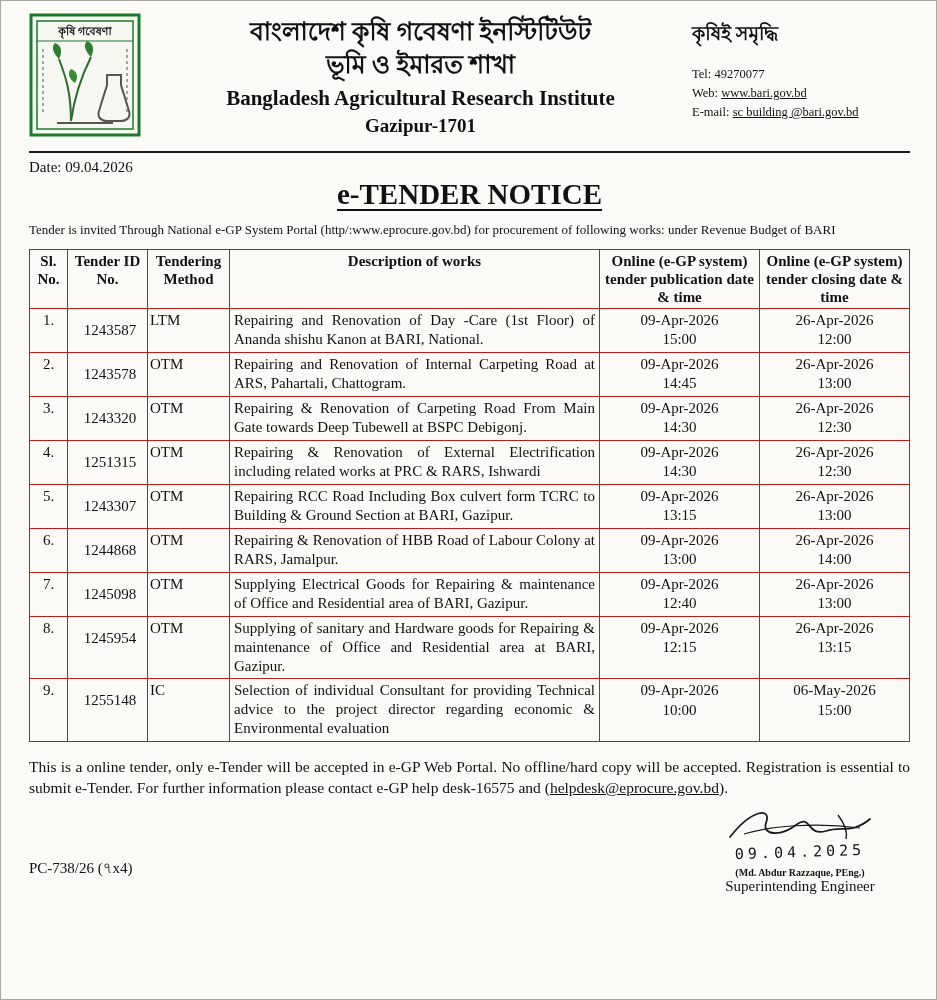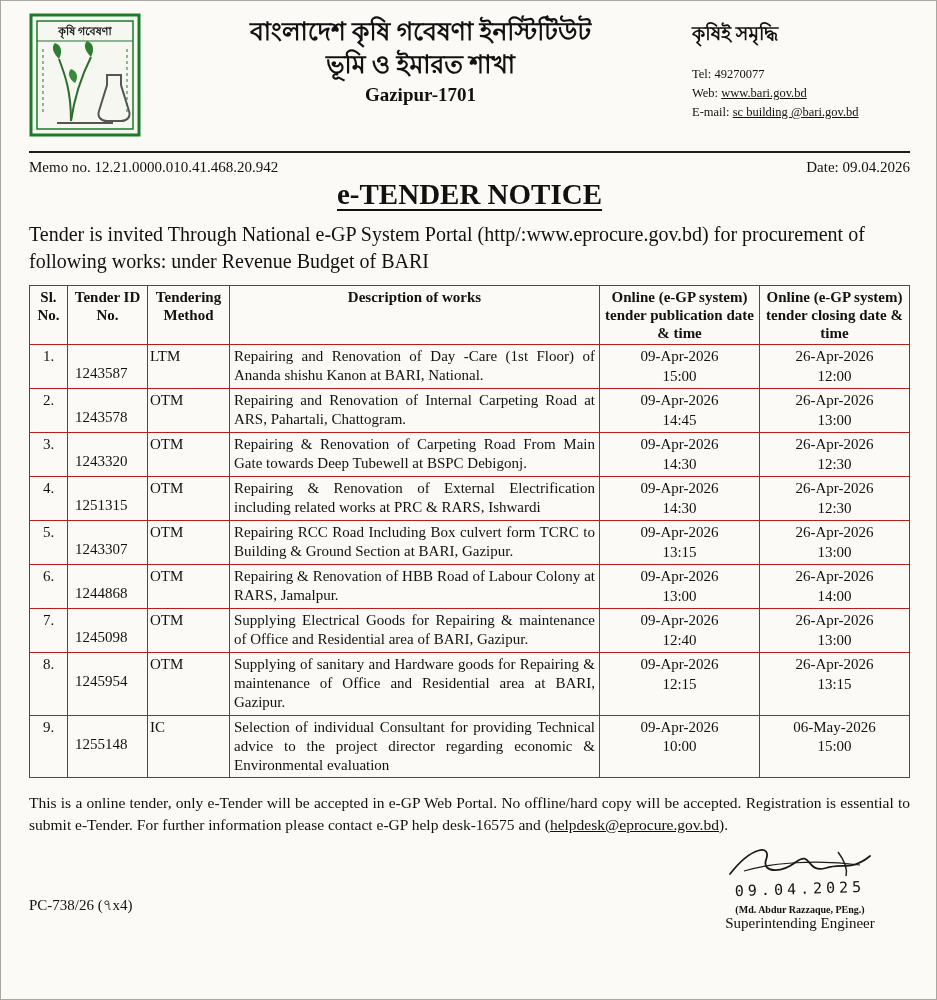--- a/index.html
+++ b/index.html
@@ -20,27 +20,27 @@
   .head-right { flex:0 0 218px; padding-top:10px; }
   .slogan { font-size:19px; font-weight:bold; margin-bottom:14px; }
   .contact-line { font-size:12.5px; line-height:1.5; white-space:nowrap; }
   .u { text-decoration:underline; }
   
   .rule { border-top:2px solid #1c1c1c; margin-top:10px; }
   .memo-row { display:flex; justify-content:space-between; font-size:15px; margin-top:6px; }
   
   .notice-title { text-align:center; font-size:29px; font-weight:bold;
                   text-decoration:underline; text-underline-offset:5px; margin-top:2px; }
-  .intro { font-size:20px; line-height:1.35; margin-top:10px; text-align:left; }
+  .intro { font-size:13px; line-height:1.35; margin-top:10px; text-align:left; }
   
   table.tender { border-collapse:collapse; width:100%; margin-top:10px; font-size:15px; }
   table.tender th, table.tender td { border:1px solid #b91c1c; vertical-align:top; }
   table.tender th { font-weight:bold; text-align:center; padding:2px 3px; line-height:1.2; }
   .c-sl     { width:38px;  text-align:center; padding:3px 2px; }
-  .c-id     { width:80px;  text-align:left;   padding:20px 2px 3px 7px; }
+  .c-id     { width:80px;  text-align:center;   padding:13px 2px 3px 7px; }
   .c-method { width:82px;  text-align:left; padding:3px 2px; }
   .c-desc   { width:370px; text-align:justify; padding:2px 4px; line-height:1.28; }
   .c-date   { width:160px; text-align:center; padding:2px 2px; line-height:1.3; }
   .c-date2  { width:150px; text-align:center; padding:2px 2px; line-height:1.3; }
   
   .footer-note { font-size:15.5px; line-height:1.4; text-align:justify; margin-top:14px; }
   .bottom-row { display:flex; justify-content:space-between; align-items:flex-end; margin-top:8px; }
   .ref { font-size:15px; margin-bottom:14px; }
   .sign-block { text-align:center; padding-right:30px; }
   .sig-art { display:block; margin:0 auto; }
@@ -69,34 +69,34 @@
         <path d="M46 70 C 40 66, 38 60, 42 56 C 48 58, 50 64, 46 70 Z" fill="#3b8a3b"></path>
         <path d="M78 62 h14 v10 l8 26 c2 6 -2 10 -8 10 h-14 c-6 0 -10 -4 -8 -10 l8 -26 Z" fill="none" stroke="#555" stroke-width="2"></path>
         <line x1="28" y1="110" x2="84" y2="110" stroke="#555" stroke-width="2"></line>
         <line x1="14" y1="36" x2="14" y2="100" stroke="#1d7a2a" stroke-width="1" stroke-dasharray="3,3"></line>
         <line x1="98" y1="36" x2="98" y2="100" stroke="#1d7a2a" stroke-width="1" stroke-dasharray="3,3"></line>
       </svg>
     </div>
     <div class="head-center">
       <div class="bn-line1">বাংলাদেশ কৃষি গবেষণা ইনস্টিটিউট</div>
       <div class="bn-line2">ভূমি ও ইমারত শাখা</div>
+      <div class="en-line">Bangladesh Agricultural Research Institute</div>
       <div class="loc-line">Gazipur-1701</div>
     </div>
     <div class="head-right">
       <div class="slogan">কৃষিই সমৃদ্ধি</div>
       <div class="contact-line">Tel: 49270077</div>
       <div class="contact-line"><span>Web: </span><span class="u">www.bari.gov.bd</span></div>
       <div class="contact-line"><span>E-mail: </span><span class="u">sc building @bari.gov.bd</span></div>
     </div>
   </div>
 
   <div class="rule"></div>
 
   <div class="memo-row">
-    <span>Memo no. 12.21.0000.010.41.468.20.942</span>
     <span>Date: 09.04.2026</span>
   </div>
 
   <div class="notice-title">e-TENDER NOTICE</div>
 
   <div class="intro">Tender is invited Through National e-GP System Portal (http/:www.eprocure.gov.bd) for procurement of following works: under Revenue Budget of BARI</div>
 
   <table class="tender">
     <thead>
       <tr>

